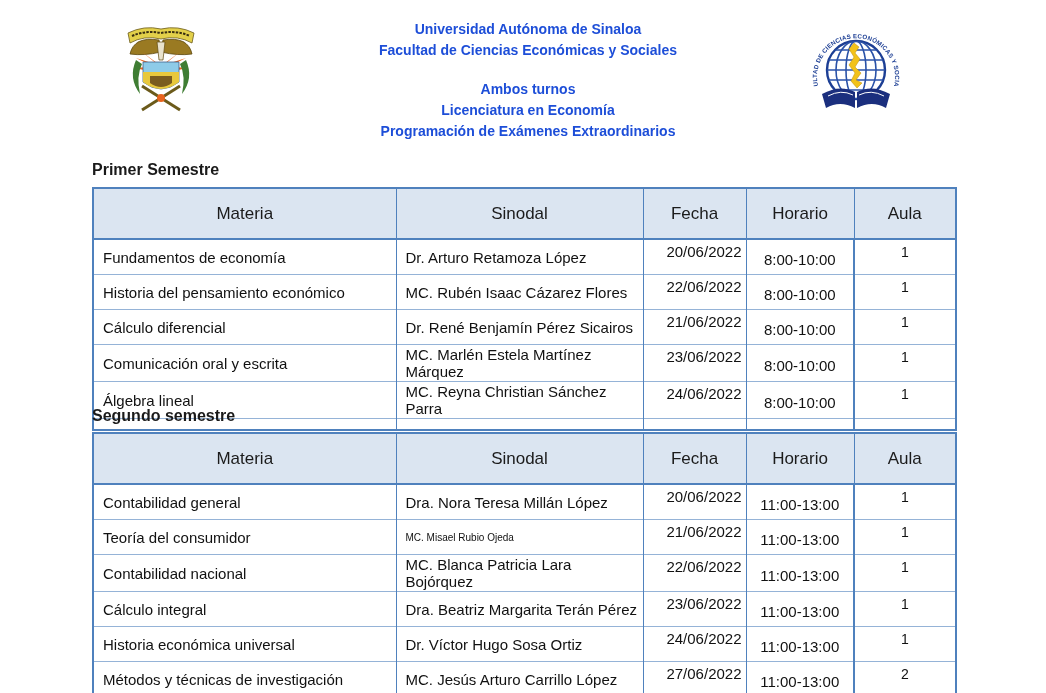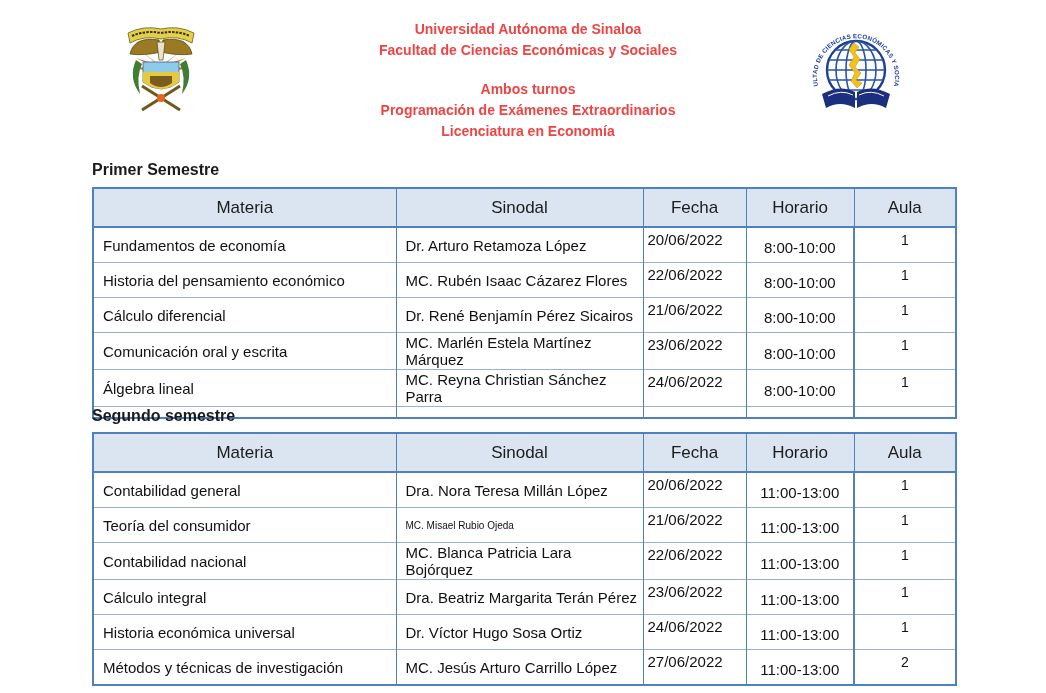--- a/index.html
+++ b/index.html
@@ -4,21 +4,21 @@
 <style>
   html,body{margin:0;padding:0;}
   body{
     width:1046px;height:693px;position:relative;background:#ffffff;
     font-family:"Liberation Sans", sans-serif;color:var(--text,#1a1a1a);
     overflow:hidden;
   }
   
   .header-text{
     position:absolute;top:19px;left:10px;width:1036px;text-align:center;
-    font-weight:bold;font-size:14px;line-height:21px;color:#ef4444;
+    font-weight:bold;font-size:14px;line-height:21px;color:#1d4ed8;
   }
   .header-text .gap{margin-top:18px;}
   .logo-left{position:absolute;left:126px;top:20px;width:70px;height:96px;}
   .logo-right{position:absolute;left:804px;top:22px;width:104px;height:96px;}
   
   .section-title{
     position:absolute;left:92px;width:863px;text-align:left;
     font-weight:bold;font-size:16px;color:#1a1a1a;
   }
   #title-1{top:161px;}
@@ -28,34 +28,34 @@
     position:absolute;left:92px;width:863px;table-layout:fixed;
     border-collapse:collapse;border:2px solid var(--table-border,#4F81BD);
     font-size:15px;color:#111;
   }
   #table-1{top:187px;}
   #table-2{top:432px;}
   .sched-table th{
     background:var(--header-fill,#DBE5F1);
     border-bottom:2px solid var(--table-border,#4F81BD);
     border-left:1px solid var(--table-border,#4F81BD);
-    font-weight:normal;font-size:17px;height:29px;padding:4px;
+    font-weight:normal;font-size:17px;height:29px;padding:10px;
     text-align:center;vertical-align:middle;color:#1b1b1b;
   }
   .sched-table th:first-child{border-left:none;}
   .sched-table td{
     border-left:1px solid var(--table-border,#4F81BD);
     border-top:1px solid var(--row-line,#95B3D7);
     height:27px;padding:1px 4px;vertical-align:middle;
   }
   .sched-table td:first-child{border-left:none;}
   .sched-table td.td-materia,.sched-table td.td-sinodal{
     text-align:left;padding-left:9px;
   }
-  .sched-table td.td-fecha{text-align:left;vertical-align:top;padding-top:3px;margin-top:26px;}
+  .sched-table td.td-fecha{text-align:right;vertical-align:top;padding-top:3px;margin-top:26px;}
   .sched-table td.td-horario{text-align:center;padding-top:6px;margin-left:40px;}
   .sched-table td.td-aula{
     text-align:center;font-size:14px;vertical-align:top;padding-top:4px;
     border-left:2px solid var(--table-border,#4F81BD);
   }
   .sched-table td.small-text{font-size:10px;}
   .sched-table tr.empty-row td{height:10px;padding:0;}
 </style>
 </head>
 <body>
@@ -91,22 +91,22 @@
       <line x1="16" y1="66" x2="54" y2="90"></line>
       <line x1="54" y1="66" x2="16" y2="90"></line>
     </g>
     <circle cx="35" cy="78" r="4" fill="#e8641e"></circle>
   </svg>
 
   <div class="header-text">
     <div>Universidad Autónoma de Sinaloa</div>
     <div>Facultad de Ciencias Económicas y Sociales</div>
     <div class="gap">Ambos turnos</div>
+    <div>Licenciatura en Economía</div>
     <div>Programación de Exámenes Extraordinarios</div>
-    <div>Licenciatura en Economía</div>
   </div>
 
   <svg class="logo-right" viewBox="0 0 104 96" aria-hidden="true">
     <defs>
       <path id="arcPath" d="M 14 64 A 39 39 0 1 1 90 64" fill="none"></path>
       <clipPath id="globeClip">
           <circle cx="52" cy="48" r="29"></circle>
         </clipPath>
     </defs>
     <text font-size="6.2" font-weight="bold" fill="#1c3e94" letter-spacing="0.2">

